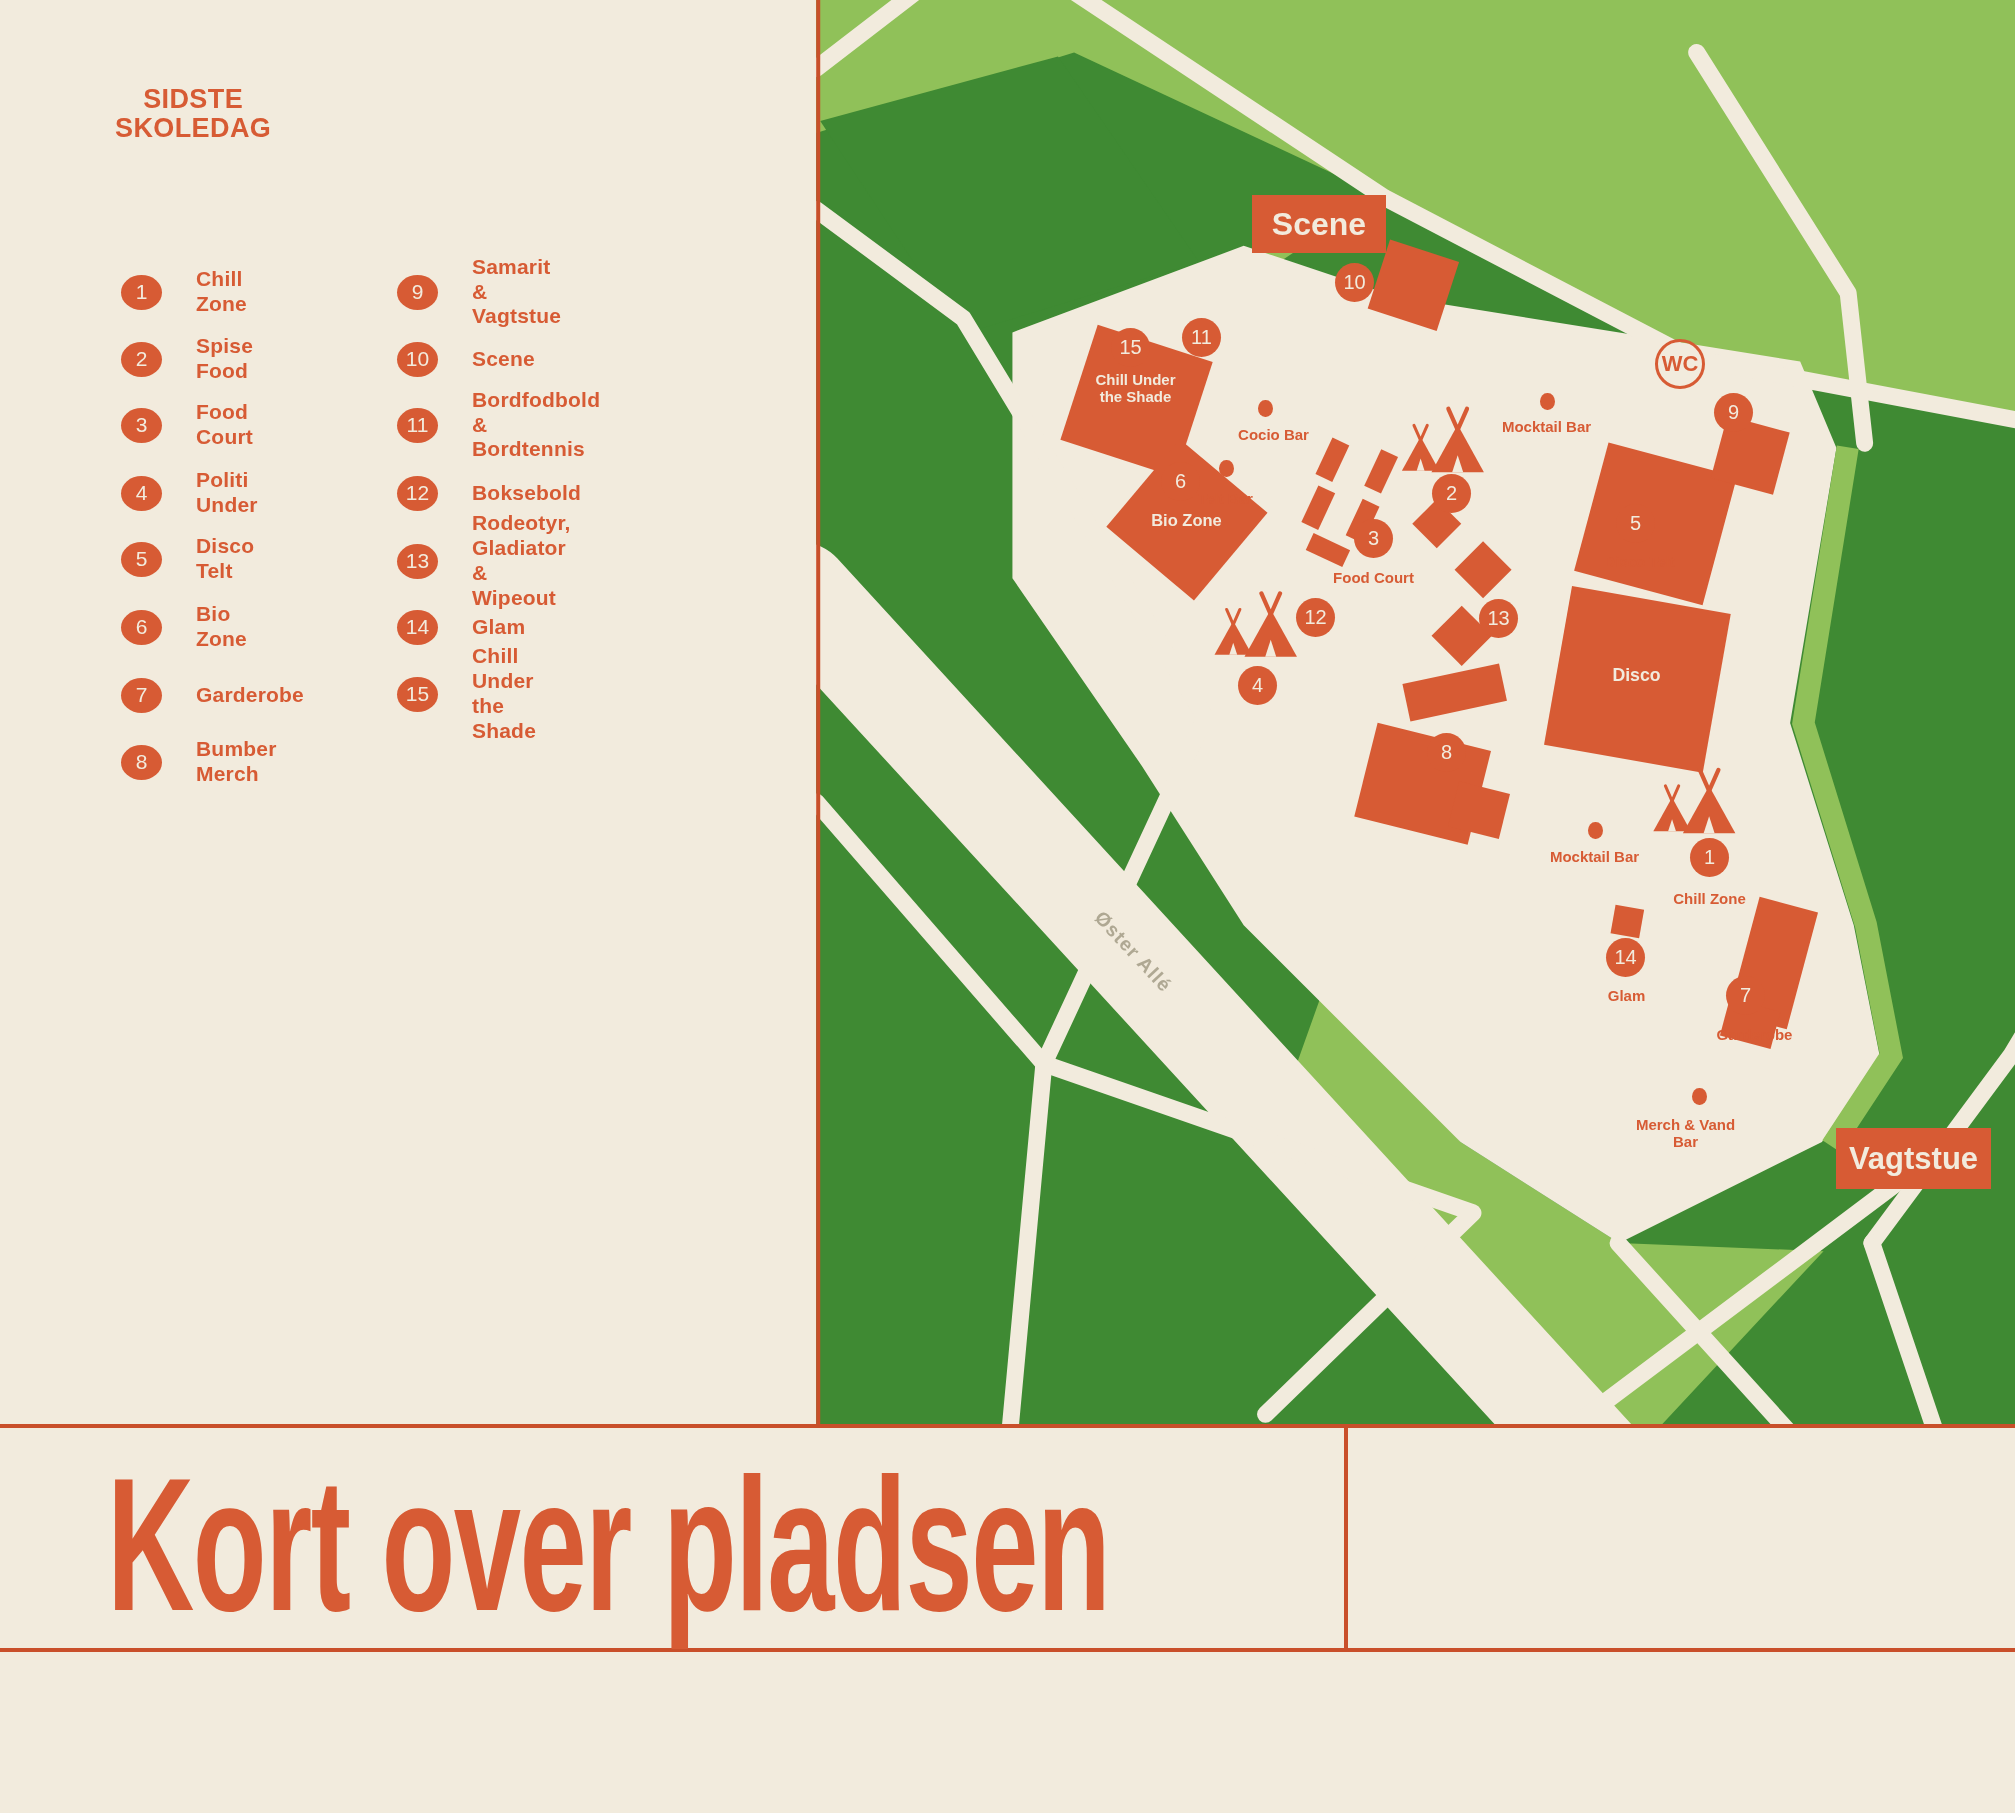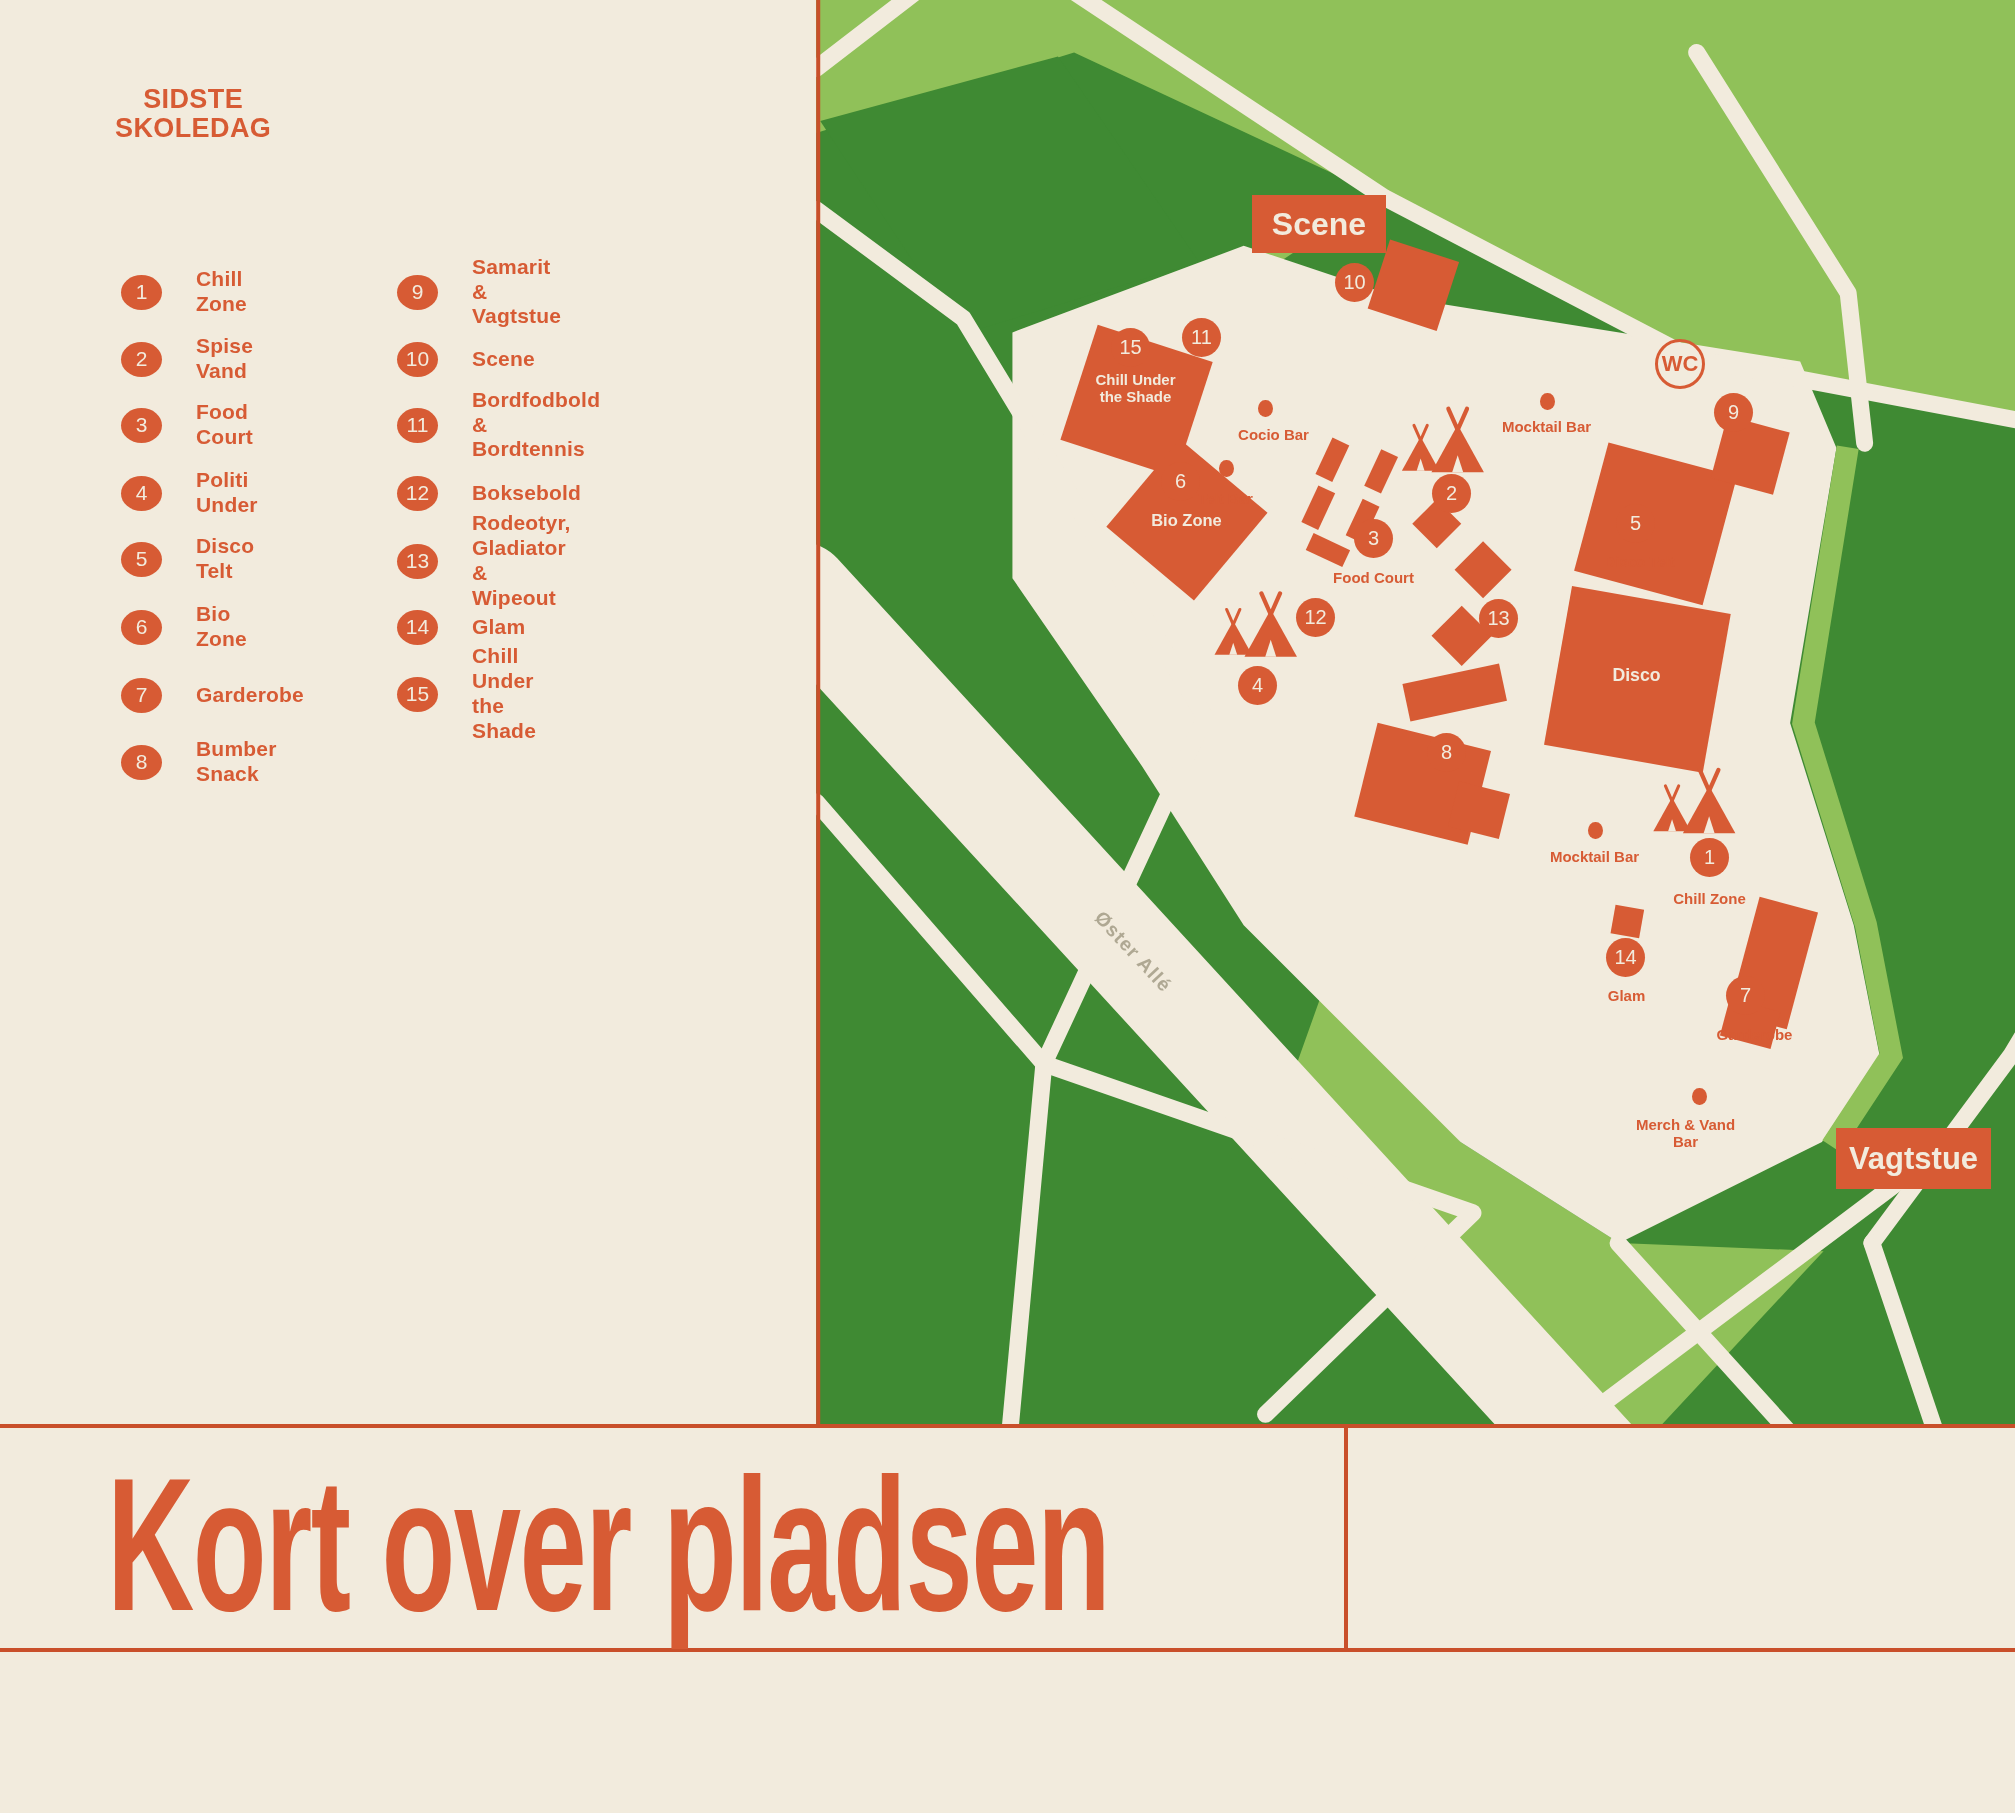--- a/index.html
+++ b/index.html
@@ -67,21 +67,21 @@
   </div>
 
   <div class="leg-col">
 
     <div class="leg-row" style="left:121px;top:270px">
         <div class="leg-badge">1</div>
         <div class="leg-label">Chill Zone</div>
       </div>
     <div class="leg-row" style="left:121px;top:337px">
         <div class="leg-badge">2</div>
-        <div class="leg-label">Spise Vand</div>
+        <div class="leg-label">Spise Food</div>
       </div>
     <div class="leg-row" style="left:121px;top:403px">
         <div class="leg-badge">3</div>
         <div class="leg-label">Food Court</div>
       </div>
     <div class="leg-row" style="left:121px;top:471px">
         <div class="leg-badge">4</div>
         <div class="leg-label">Politi Under</div>
       </div>
     <div class="leg-row" style="left:121px;top:537px">
@@ -91,21 +91,21 @@
     <div class="leg-row" style="left:121px;top:605px">
         <div class="leg-badge">6</div>
         <div class="leg-label">Bio Zone</div>
       </div>
     <div class="leg-row" style="left:121px;top:673px">
         <div class="leg-badge">7</div>
         <div class="leg-label">Garderobe</div>
       </div>
     <div class="leg-row" style="left:121px;top:740px">
         <div class="leg-badge">8</div>
-        <div class="leg-label">Bumber Snack</div>
+        <div class="leg-label">Bumber Merch</div>
       </div>
 
     <div class="leg-row" style="left:397px;top:270px">
         <div class="leg-badge">9</div>
         <div class="leg-label">Samarit &amp; Vagtstue</div>
       </div>
     <div class="leg-row" style="left:397px;top:337px">
         <div class="leg-badge">10</div>
         <div class="leg-label">Scene</div>
       </div>

